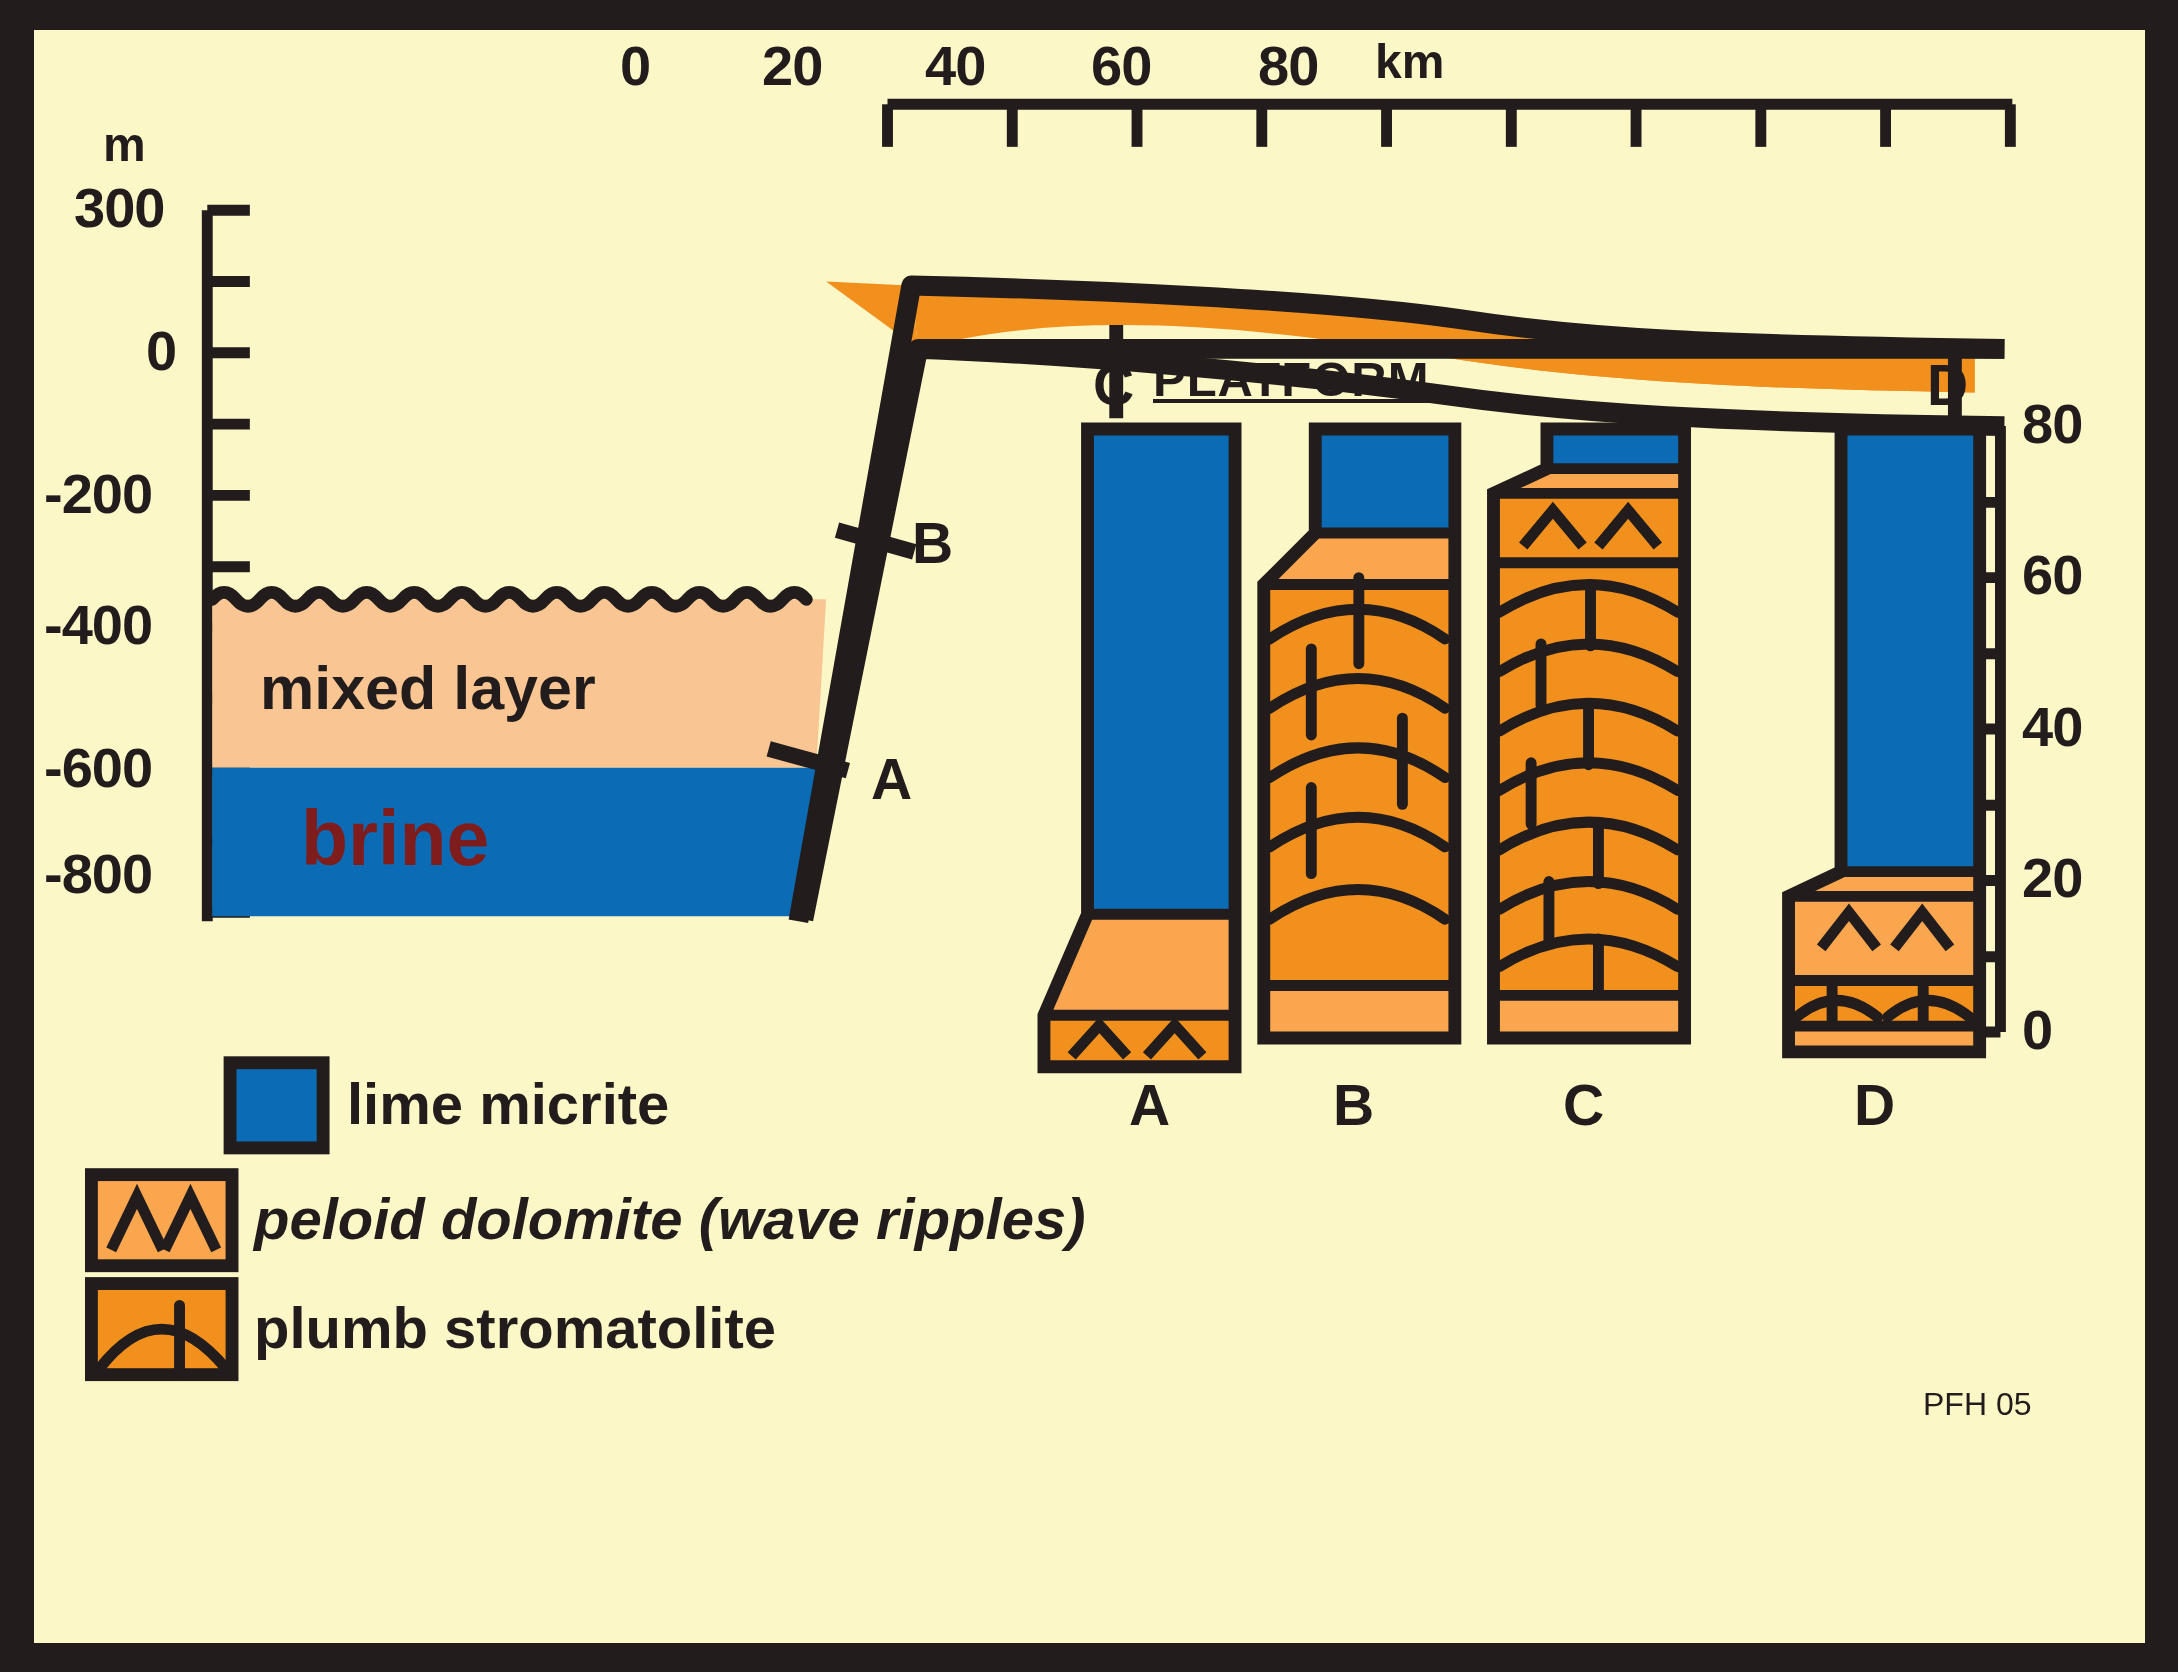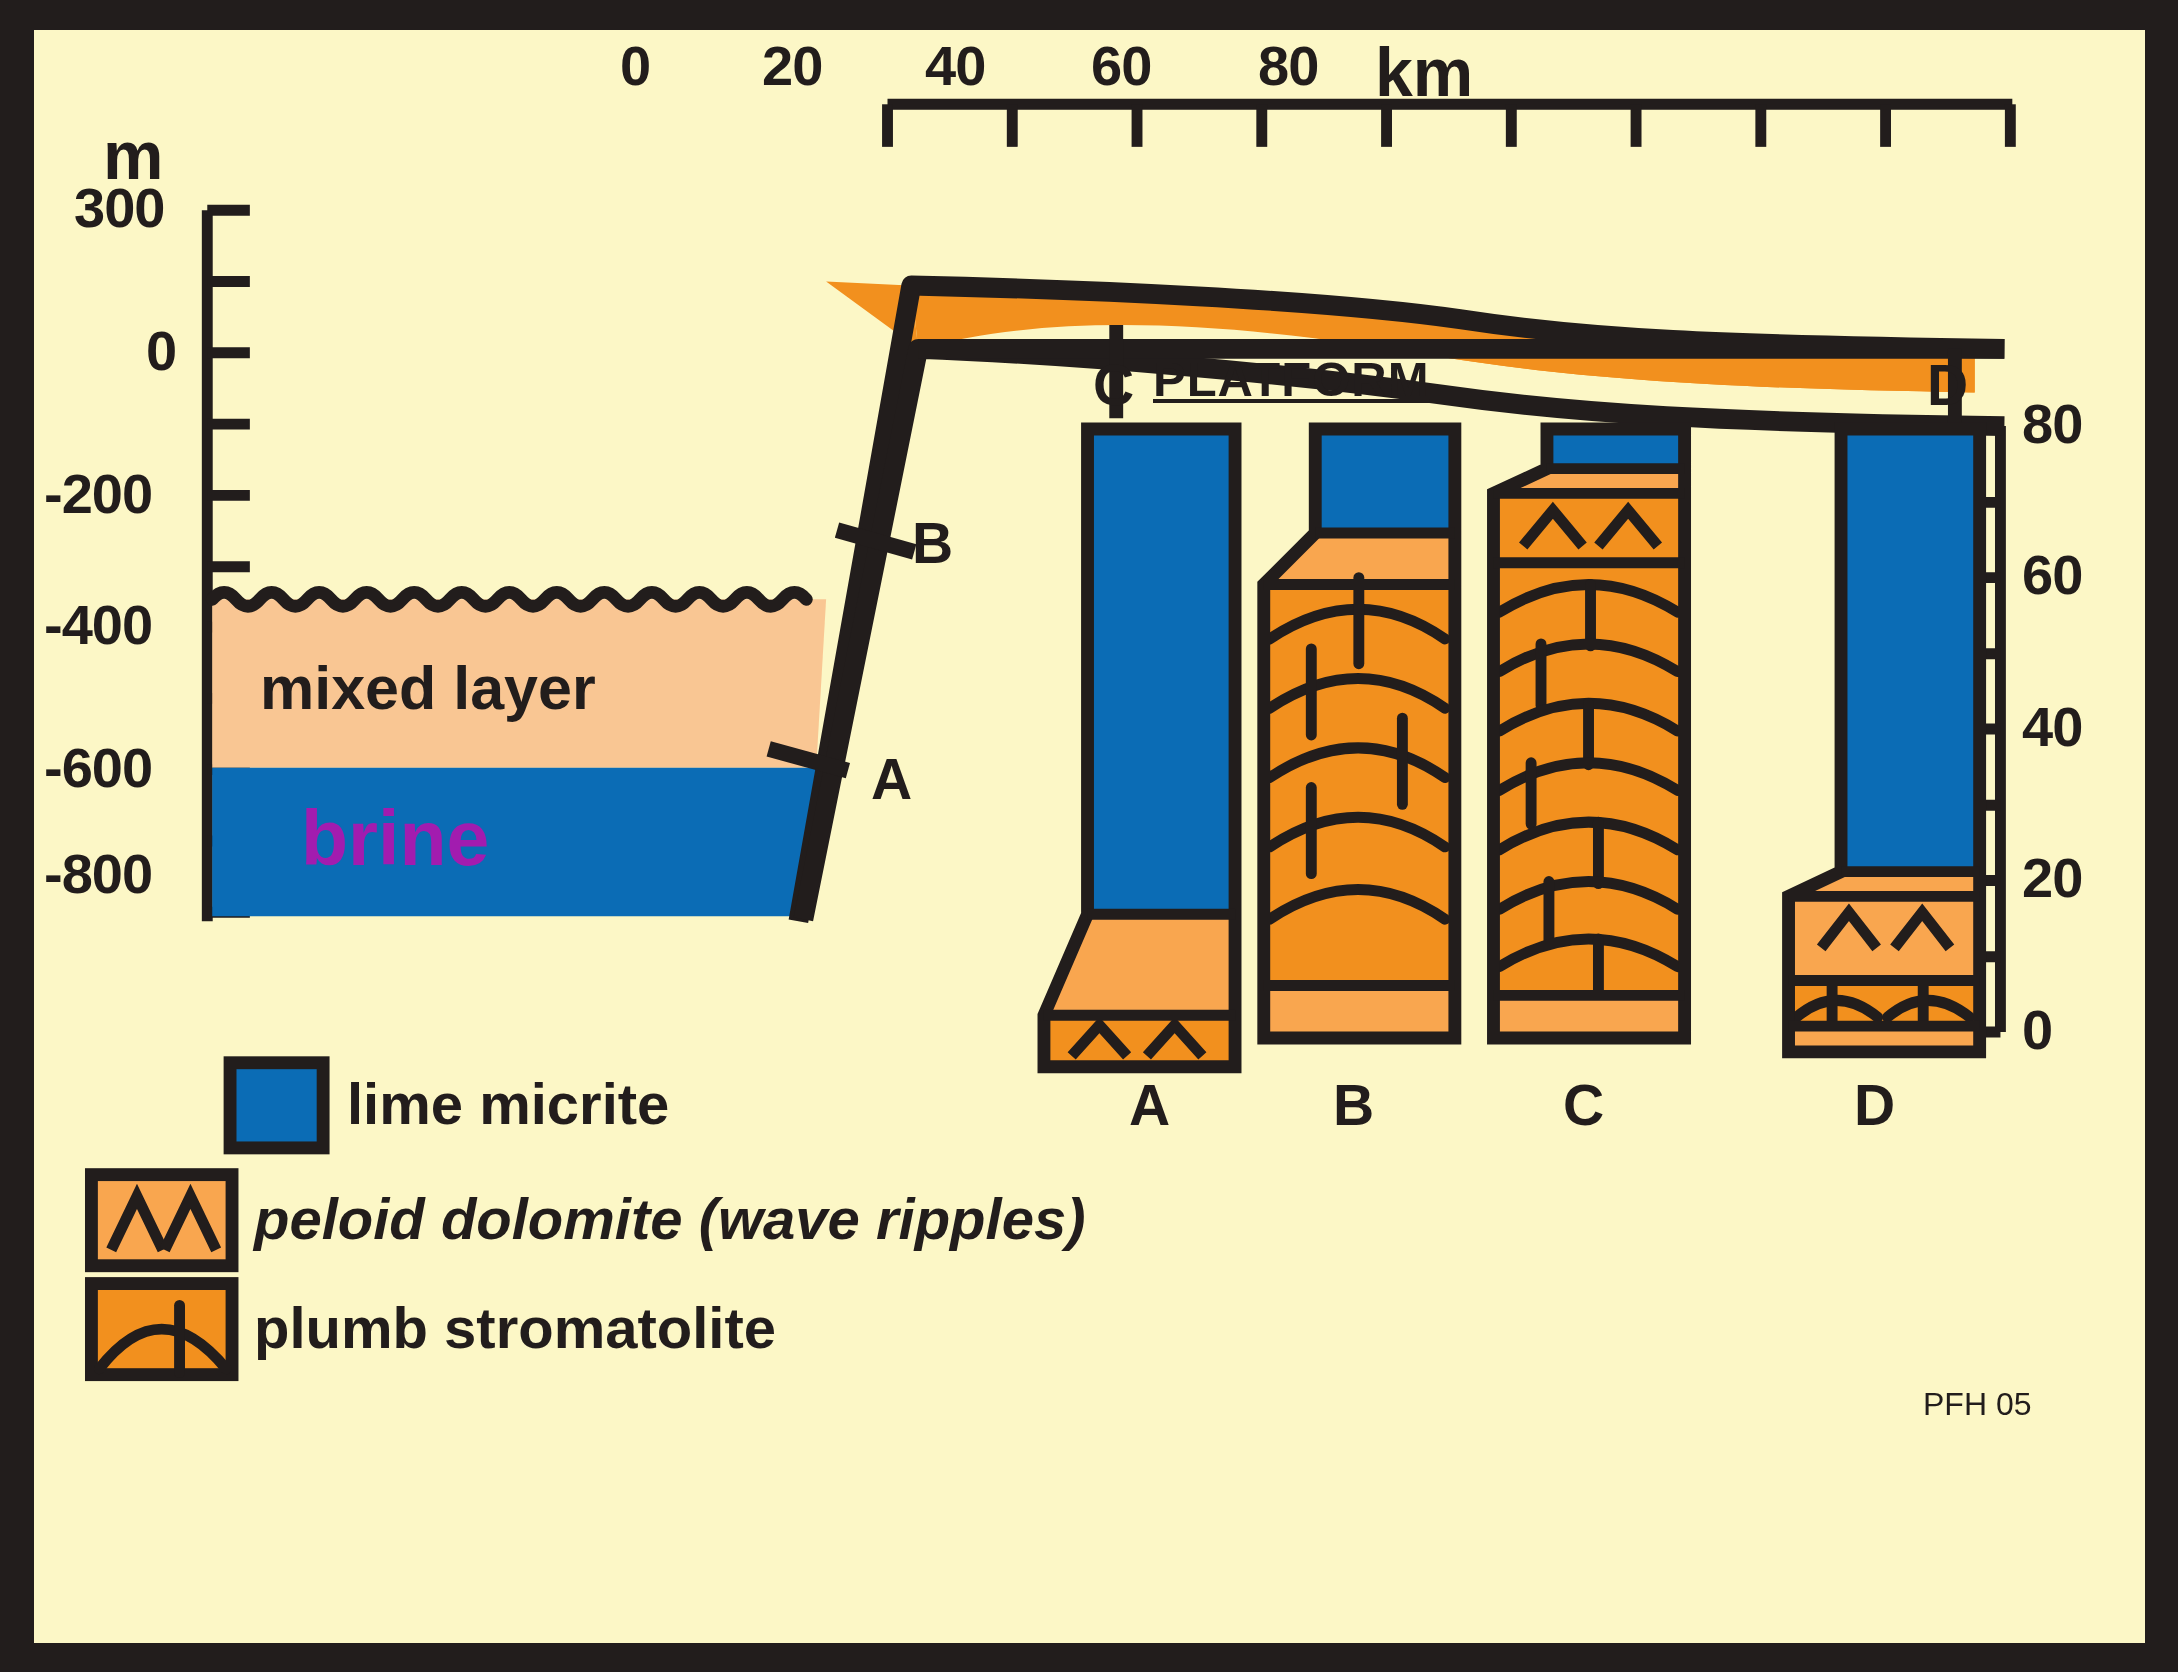--- a/index.html
+++ b/index.html
@@ -2,25 +2,25 @@
 <html><head>
 <meta charset="utf-8">
 <style>
   html,body{margin:0;padding:0;background:#221d1c;}
   body{font-family:"Liberation Sans",sans-serif;}
   #stage{position:relative;width:2178px;height:1672px;background:#221d1c;overflow:hidden;}
   #canvas{position:absolute;left:34px;top:30px;width:2111px;height:1613px;background:#fcf7c6;}
   svg.lay{position:absolute;left:0;top:0;width:2111px;height:1613px;overflow:visible;}
   .lbl{position:absolute;color:#221d1c;font-weight:bold;white-space:nowrap;line-height:1;}
   .axnum{font-size:56px;letter-spacing:-1px;}
-  .unit{font-size:68px;}
+  .unit{font-size:48px;}
   .corelab{font-size:57px;}
   .platlab{font-size:49px;letter-spacing:1px;text-decoration:underline;}
   .layertxt{font-size:61px;}
-  .brinetxt{font-size:77px;color:#a21caf;}
+  .brinetxt{font-size:77px;color:#7f1d1d;}
   .legtxt{font-size:58px;}
   .credit{font-size:32px;font-weight:normal;text-align:right;}
 </style>
 </head>
 <body>
 
 <div id="stage">
 <div id="canvas">
 
   <svg class="lay" viewBox="0 0 2132 1629">

